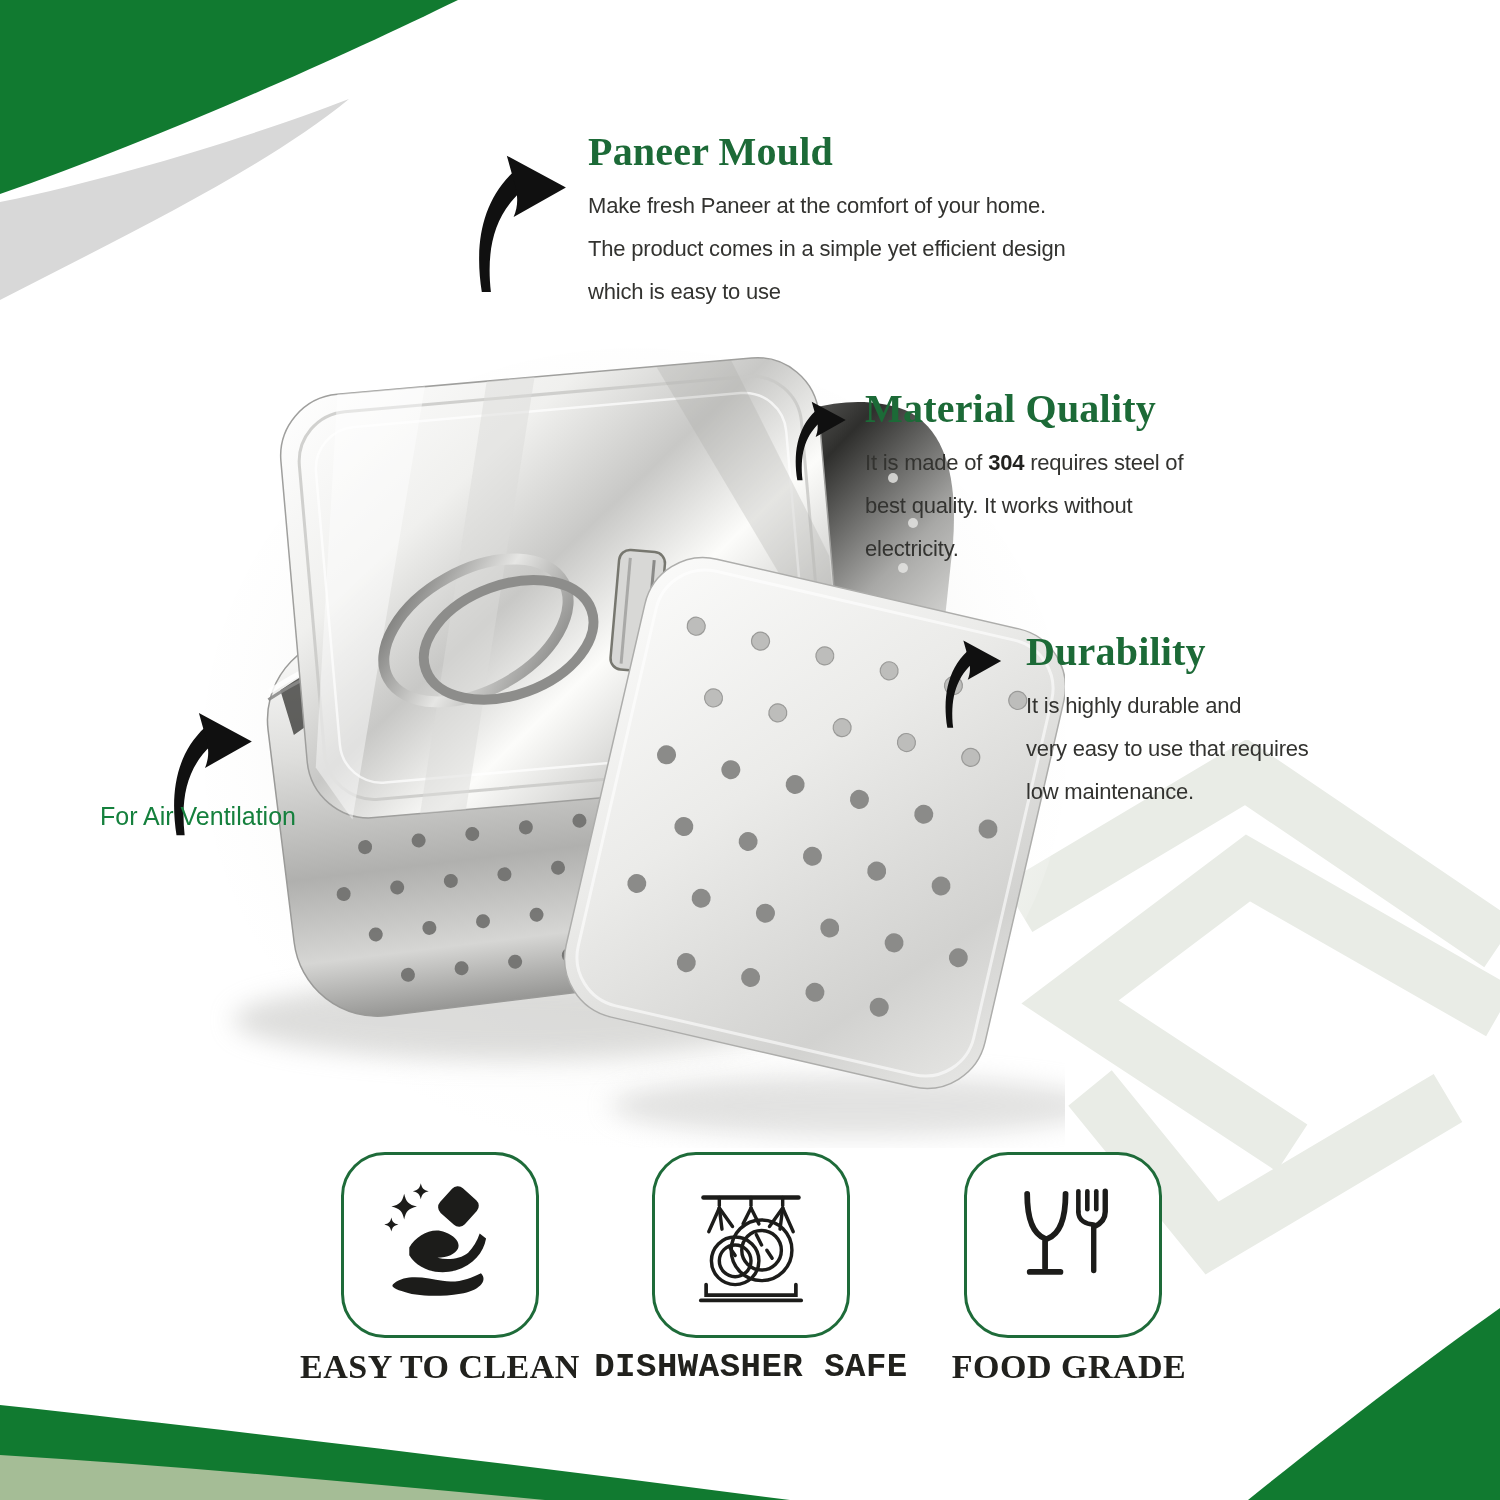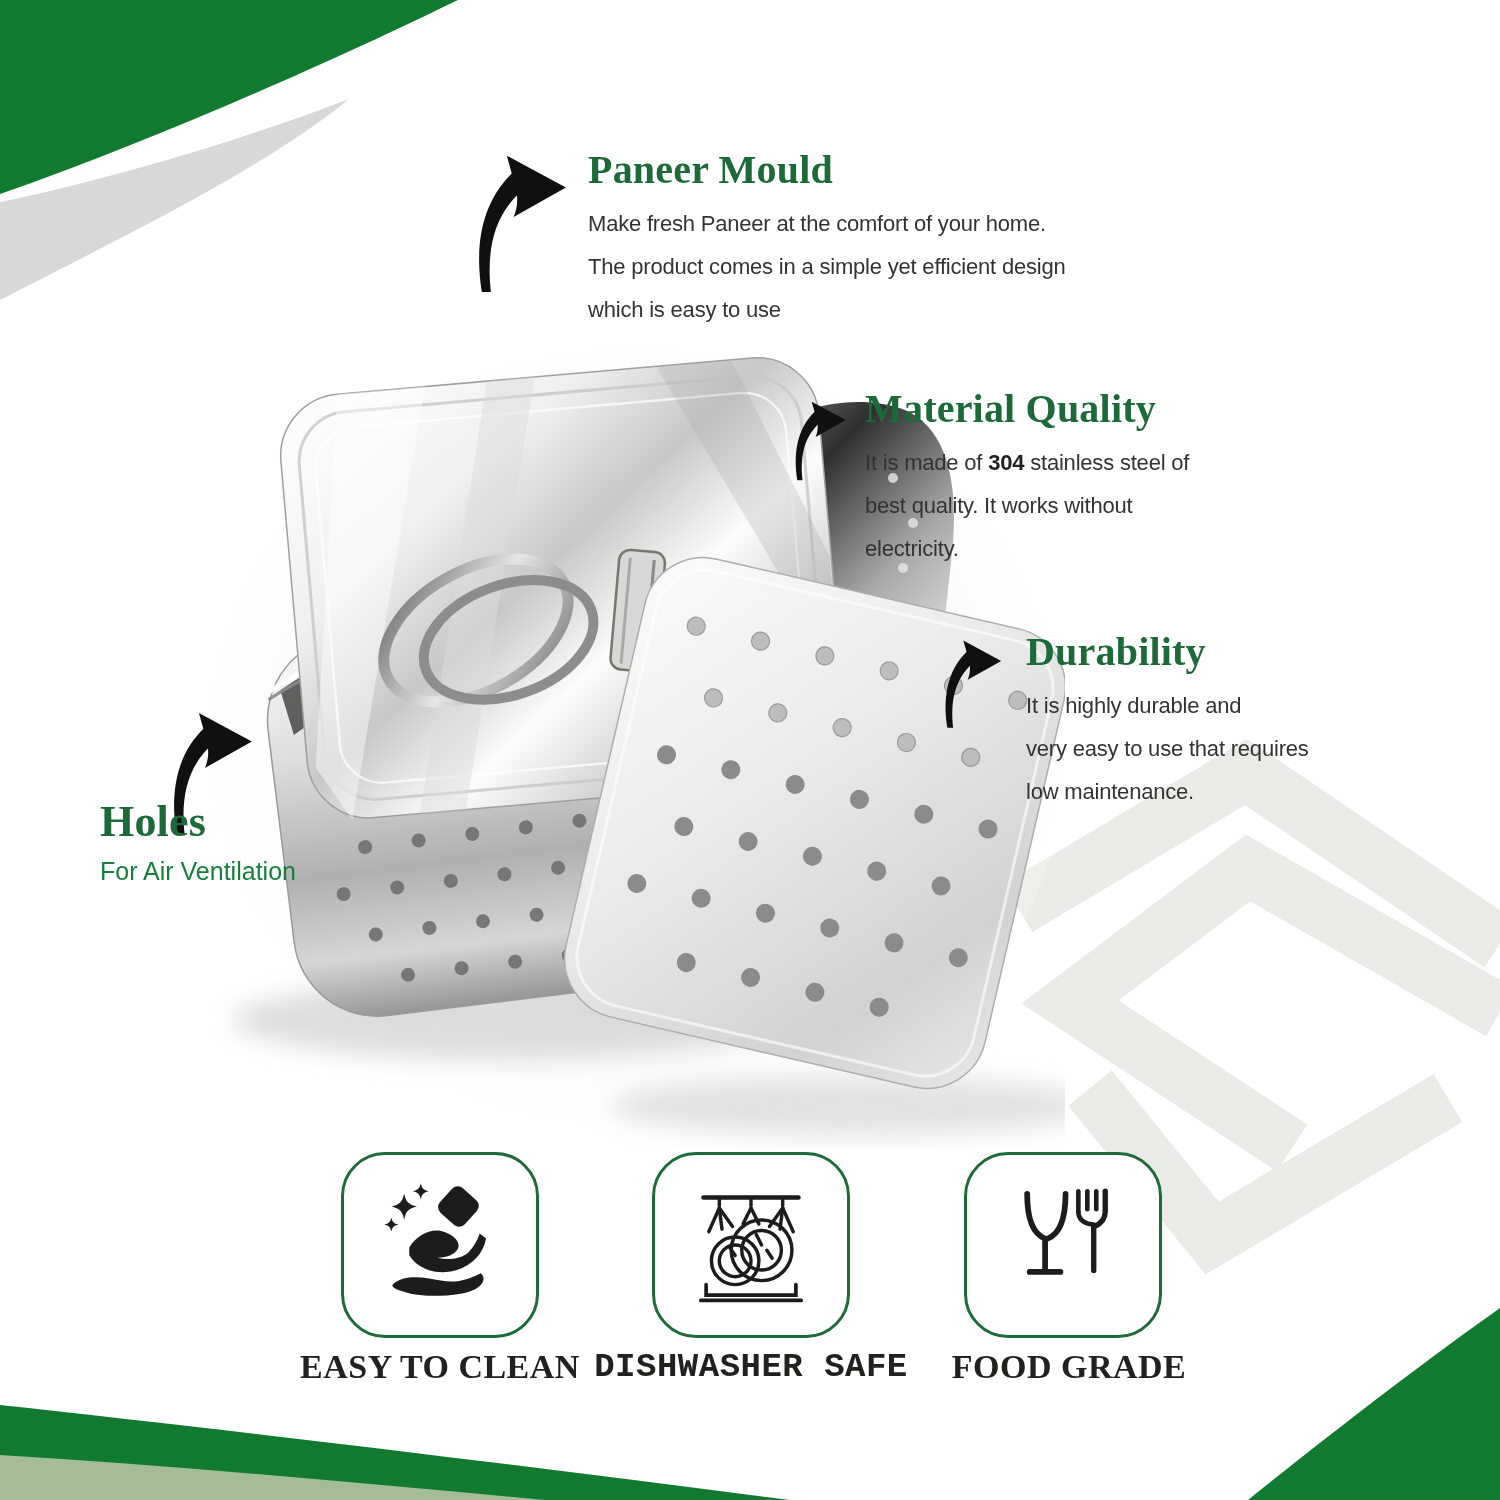--- a/index.html
+++ b/index.html
@@ -239,43 +239,42 @@
   <svg class="abs" style="left:927px;top:632px;" width="80" height="100" viewBox="0 0 110 130">
     <path fill="#101010" d="M28,128 C22,90 26,50 56,22 L62,40 C38,62 32,92 36,128 Z"></path>
     <path fill="#101010" d="M50,8 L102,36 L56,62 C60,52 60,44 57,33 Z"></path>
   </svg>
 
   <svg class="abs" style="left:148px;top:702px;" width="112" height="138" viewBox="0 0 110 130">
     <path fill="#101010" d="M28,128 C22,90 26,50 56,22 L62,40 C38,62 32,92 36,128 Z"></path>
     <path fill="#101010" d="M50,8 L102,36 L56,62 C60,52 60,44 57,33 Z"></path>
   </svg>
 
-  <div class="callout" style="left:588px;top:128px;margin-top:18px;">
+  <div class="callout" style="left:588px;top:128px;">
     <h3 class="title">Paneer Mould</h3>
     <div class="line">Make fresh Paneer at the comfort of your home.</div>
     <div class="line">The product comes in a simple yet efficient design</div>
     <div class="line">which is easy to use</div>
   </div>
 
   <div class="callout" style="left:865px;top:385px;">
     <h3 class="title">Material Quality</h3>
-    <div class="line"><span>It is made of </span><b>304</b><span> stainless steel of</span></div>
+    <div class="line"><span>It is made of </span><b>304</b><span> requires steel of</span></div>
     <div class="line">best quality. It works without</div>
     <div class="line">electricity.</div>
   </div>
 
   <div class="callout" style="left:1026px;top:628px;">
     <h3 class="title">Durability</h3>
     <div class="line">It is highly durable and</div>
     <div class="line">very easy to use that requires</div>
     <div class="line">low maintenance.</div>
   </div>
 
   <div class="callout" style="left:100px;top:796px;">
-    <h3 class="title holes-title" style="margin-bottom:4px;">Holes</h3>
     <div class="subtitle">For Air Ventilation</div>
   </div>
 
   <div class="badge-card" style="left:341px;top:1152px;">
     <svg width="128" height="128" viewBox="0 0 100 100">
       <g fill="#1c1c1a">
         <path transform="translate(22,20)" d="M0,-10 C1.5,-3.5 3.5,-1.5 10,0 C3.5,1.5 1.5,3.5 0,10 C-1.5,3.5 -3.5,1.5 -10,0 C-3.5,-1.5 -1.5,-3.5 0,-10 Z"></path>
         <path transform="translate(35,8) scale(0.62)" d="M0,-10 C1.5,-3.5 3.5,-1.5 10,0 C3.5,1.5 1.5,3.5 0,10 C-1.5,3.5 -3.5,1.5 -10,0 C-3.5,-1.5 -1.5,-3.5 0,-10 Z"></path>
         <path transform="translate(12,34) scale(0.55)" d="M0,-10 C1.5,-3.5 3.5,-1.5 10,0 C3.5,1.5 1.5,3.5 0,10 C-1.5,3.5 -3.5,1.5 -10,0 C-3.5,-1.5 -1.5,-3.5 0,-10 Z"></path>
         <g transform="rotate(42 63 20)">

